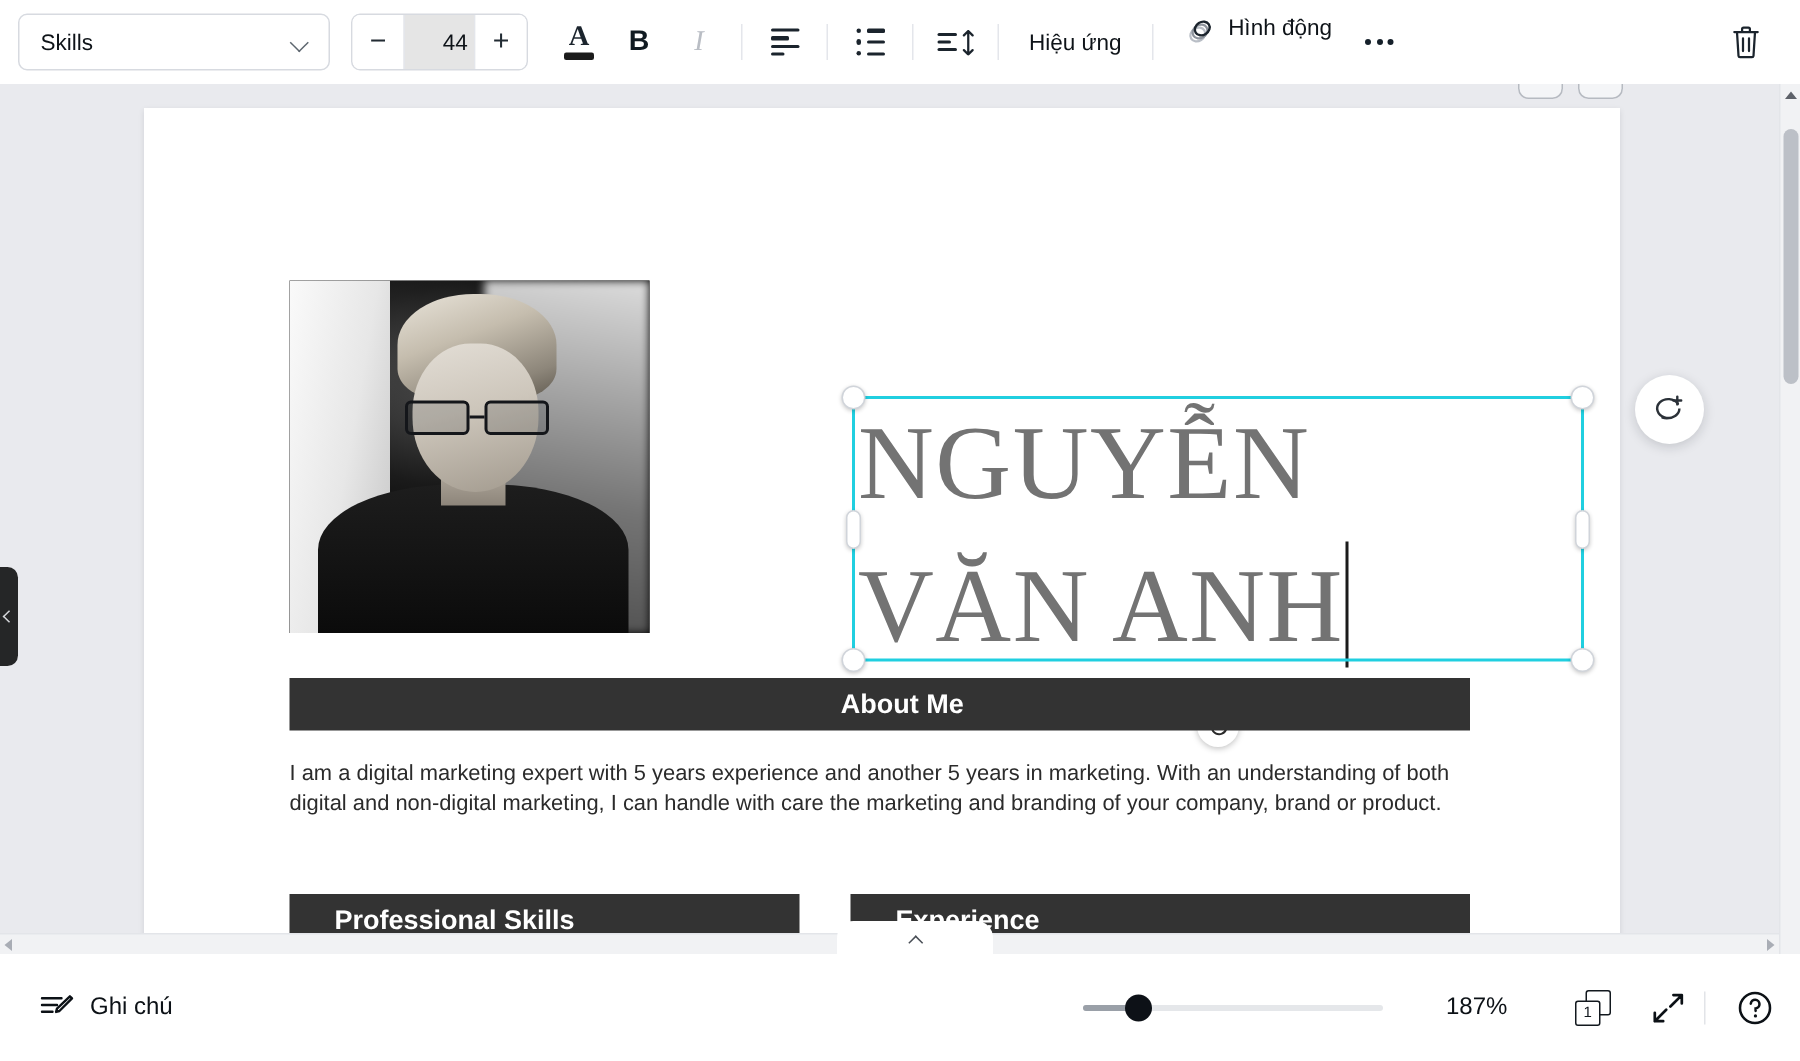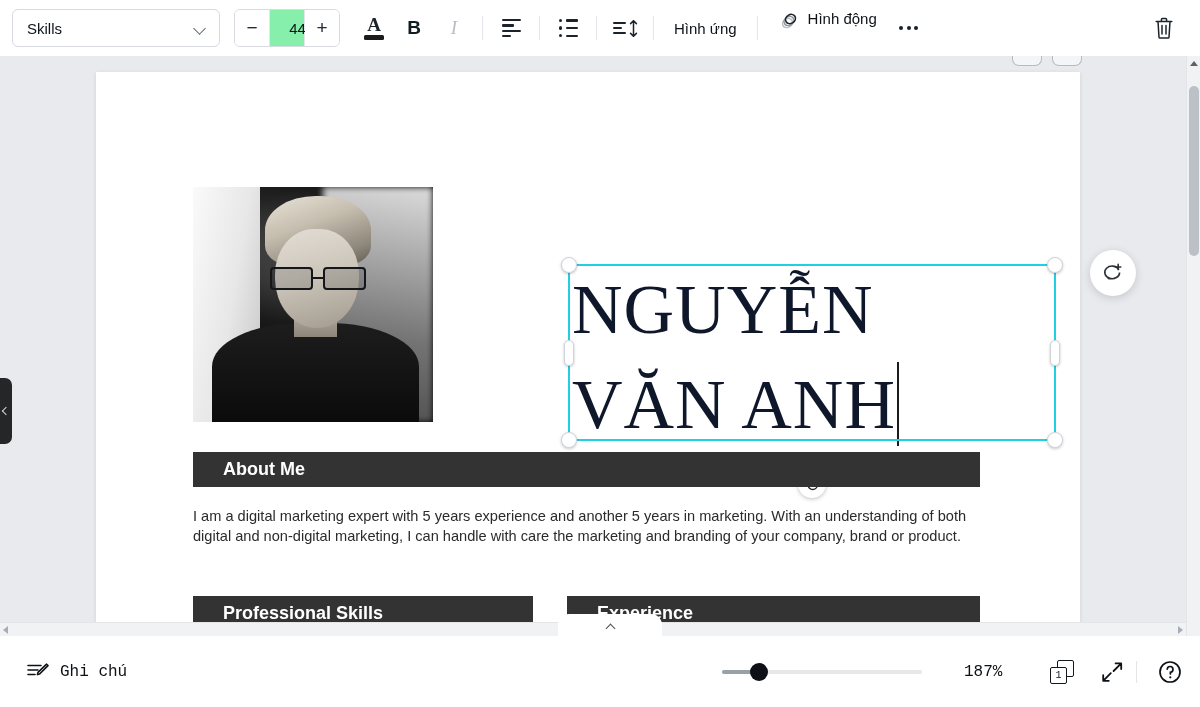--- a/index.html
+++ b/index.html
@@ -49,25 +49,25 @@
     border: 1px solid #d7dae0; border-radius: 6px;
     overflow: hidden;
   }
   .size-btn {
     width: 34px; height: 36px;
     display: flex; align-items: center; justify-content: center;
     font-size: 19px; color: #222b33; cursor: pointer; background: #fff;
     user-select: none;
   }
   .size-val {
-    width: 36px; height: 36px;
+    width: 48px; height: 36px;
     display: flex; align-items: center; justify-content: center;
     font-size: 15px; color: #0e1318;
     border-left: 1px solid #e4e6eb; border-right: 1px solid #e4e6eb;
-    background: #86efac; cursor: text; padding-left: 21px;
+    background: #e5e5e5; cursor: text; padding-left: 21px;
   }
 
   .tb-icon {
     width: 36px; height: 36px; margin: 0 2px;
     display: flex; align-items: center; justify-content: center;
     border-radius: 5px; cursor: pointer; position: relative;
   }
 
   
   .ico-textcolor { flex-direction: column; }
@@ -154,21 +154,21 @@
     background: linear-gradient(180deg,#1d1d1d 0%,#0b0b0b 100%); }
   .photo .neck { position:absolute; left:42%; bottom:36%; width:18%; height:12%;
     background: linear-gradient(180deg,#b8b0a4,#8d857a); }
 
   .name-text {
     position: absolute; left: 476px; top: 190px;
     width: 490px;
     font-family: "Liberation Serif", serif;
     font-size: 70px; line-height: 95px;
     letter-spacing: 1px;
-    color: #0f172a;
+    color: #737373;
     white-space: pre-line;
   }
   .caret {
     display: inline-block; width: 2px; height: 84px;
     background: #1b1b1b; vertical-align: -18px; margin-left: 1px;
   }
   .subtitle {
     position: absolute; left: 476px; top: 381px;
     font-size: 24px; letter-spacing: 4.2px; font-weight: 700;
     color: #262626; font-family: "Liberation Sans", sans-serif;
@@ -202,21 +202,21 @@
     font-size: 15px; color: #2a2a2a; cursor: grab;
   }
 
   .sec-bar {
     position: absolute; height: 35px;
     background: #333333;
     display: flex; align-items: center;
     padding-left: 30px;
     color: #ffffff; font-size: 18px; font-weight: 700;
   }
-  .bar-about { left: 97px; top: 380px; width: 787px; }
+  .bar-about { left: 97px; top: 380px; width: 787px; justify-content: center; }
   .bar-skills { left: 97px; top: 524px; width: 340px; }
   .bar-exp { left: 471px; top: 524px; width: 413px; }
 
   .about-text {
     position: absolute; left: 97px; top: 434px; width: 785px;
     font-size: 14.6px; line-height: 20px; color: #2b2b2b;
   }
 
   
   .ghost-btn {
@@ -288,21 +288,20 @@
   }
 
   
   .bottombar {
     position: absolute; left: 0; bottom: 0;
     width: 1200px; height: 71px;
     background: #ffffff;
     display: flex; align-items: center;
     padding: 0 16px;
     z-index: 50;
-    font-family: Liberation Mono, monospace;
   }
   .notes-btn {
     display: flex; align-items: center; gap: 10px;
     padding: 6px 10px; border-radius: 6px; cursor: pointer;
     font-size: 16px; color: #0c1116;
   }
 
   .zoom-area {
     position: absolute; left: 722px; top: 50%; transform: translateY(-50%);
     width: 200px; height: 20px; display: flex; align-items: center; cursor: pointer;
@@ -411,21 +410,21 @@
           <i style="width:100%"></i>
         </span>
       <svg width="9" height="17" viewBox="0 0 9 17" aria-hidden="true">
         <path d="M4.5 1 L4.5 16 M1.6 3.6 L4.5 0.7 L7.4 3.6 M1.6 13.4 L4.5 16.3 L7.4 13.4" stroke="#1b242d" stroke-width="1.5" fill="none" stroke-linecap="round"></path>
       </svg>
     </span>
   </div>
 
   <div class="toolbar-sep"></div>
 
-  <div class="tb-text">Hình ứng</div>
+  <div class="tb-text">Hiệu ứng</div>
 
   <div class="toolbar-sep"></div>
 
   <div class="tb-text tb-text-icon">
     <svg width="22" height="22" viewBox="0 0 22 22" aria-hidden="true">
       <ellipse cx="9.5" cy="13" rx="5.2" ry="4.3" transform="rotate(-32 9.5 13)" fill="none" stroke="#b9bec6" stroke-width="1.5"></ellipse>
       <ellipse cx="11" cy="11" rx="5.2" ry="4.3" transform="rotate(-32 11 11)" fill="none" stroke="#8d939c" stroke-width="1.5"></ellipse>
       <ellipse cx="12.5" cy="9" rx="5.2" ry="4.3" transform="rotate(-32 12.5 9)" fill="none" stroke="#1b242d" stroke-width="1.6"></ellipse>
     </svg>
     <span>Hình động</span>

